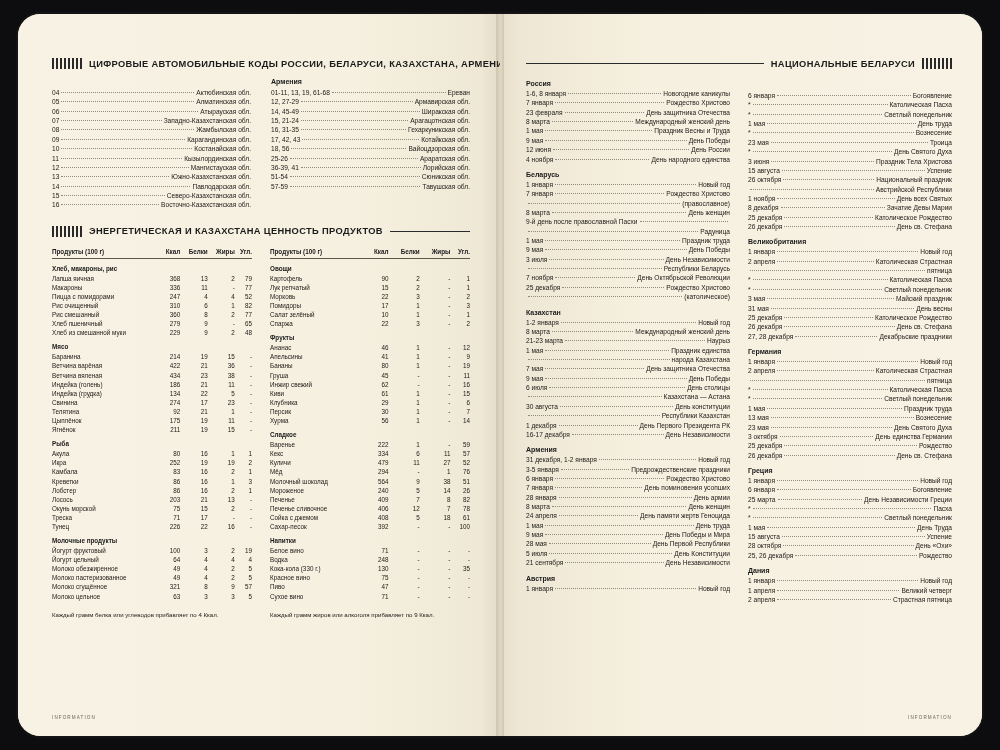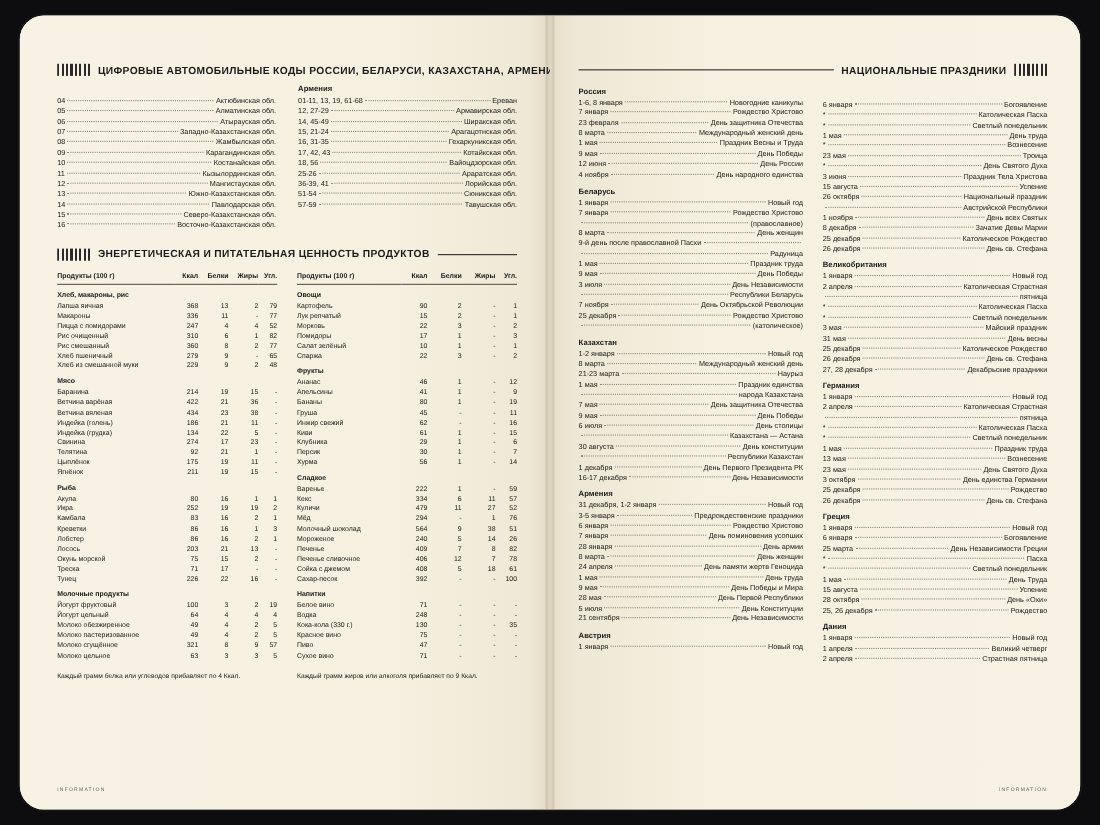--- a/index.html
+++ b/index.html
@@ -249,21 +249,21 @@
               <span class="val">Тавушская обл.</span>
             </div>
           </div>
       </div>
     </div>
 
     <div style="height:16px"></div>
 
     <div class="sec-head">
       <span class="bars"></span>
-      <span class="title">ЭНЕРГЕТИЧЕСКАЯ И ПИТАТЕЛЬНАЯ ЦЕННОСТЬ ПРОДУКТОВ</span>
+      <span class="title">ЭНЕРГЕТИЧЕСКАЯ И КАЗАХСТАНА ЦЕННОСТЬ ПРОДУКТОВ</span>
       <span class="rule"></span>
     </div>
 
     <div class="nut-wrap">
       <div class="nut">
         <table>
           <thead>
               <tr id="nut-head-1">
                 <th class="l">Продукты (100 г)</th>
                 <th>Ккал</th>
@@ -756,21 +756,21 @@
       <div>Каждый грамм жиров или алкоголя прибавляет по 9 Ккал.</div>
     </div>
 
     <div class="footer l">INFORMATION</div>
   </div>
 
   <div class="page right">
 
     <div class="sec-head right-align">
       <span class="rule"></span>
-      <span class="title">НАЦИОНАЛЬНЫЕ ПРАЗДНИКИ</span>
+      <span class="title">НАЦИОНАЛЬНЫЕ БЕЛАРУСИ</span>
       <span class="bars r"></span>
     </div>
 
     <div class="hol">
       <div class="holcol" id="hol-1">
           <div class="country first">Россия</div>
           <div class="dotrow">
             <span class="lab">1-6, 8 января</span>
             <span class="lead"></span>
             <span class="val">Новогодние каникулы</span>

